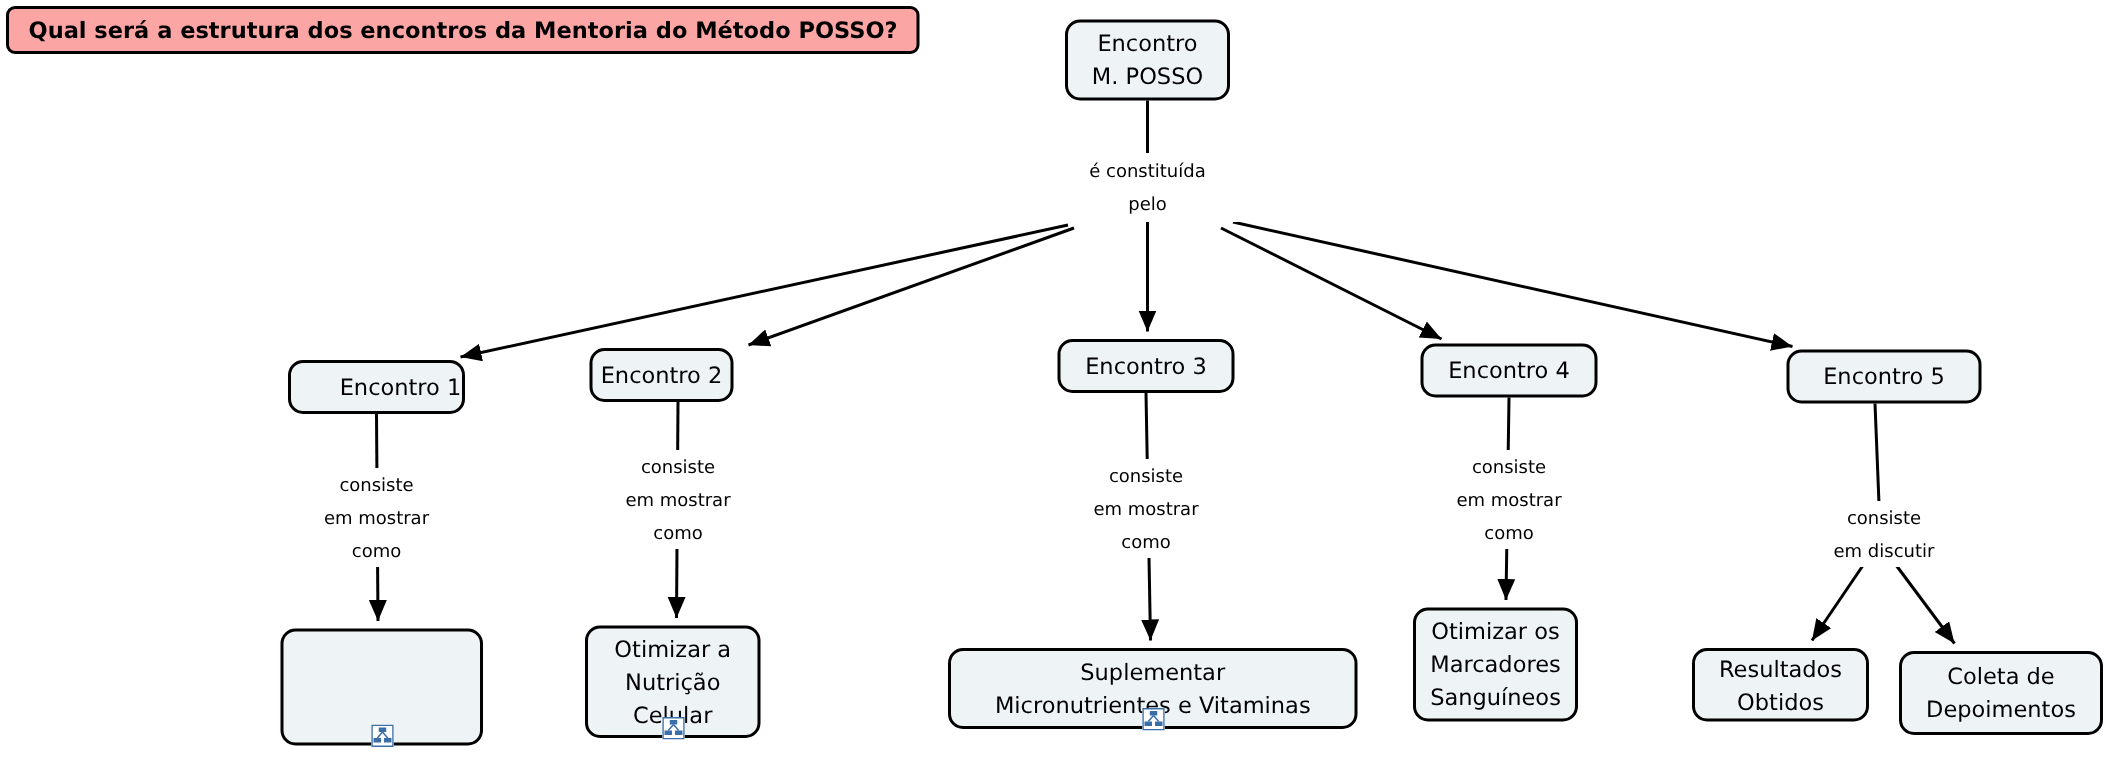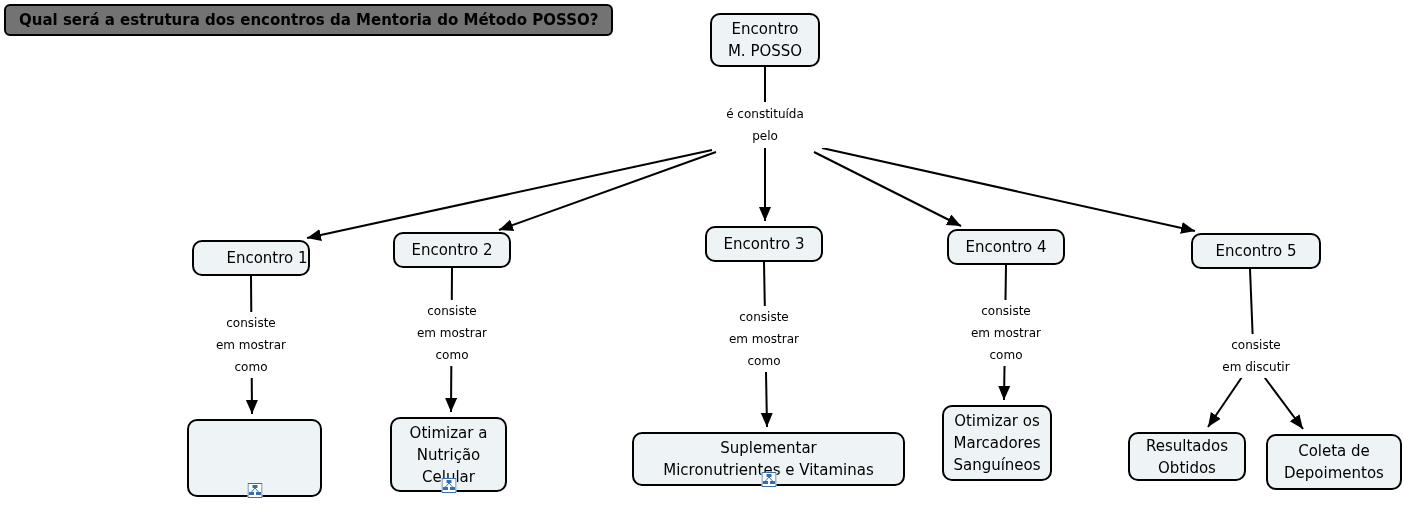--- a/index.html
+++ b/index.html
@@ -11,21 +11,21 @@
     position:absolute; display:flex; align-items:center; justify-content:center;
     text-align:center; background:#eef3f6; border:2px solid #000; border-radius:10px;
     font-size:15px; line-height:22px; white-space:pre-line; z-index:2;
   }
   .phrase {
     position:absolute; display:flex; align-items:center; justify-content:center;
     text-align:center; font-size:12px; line-height:22px; white-space:pre-line;
     background:#ffffff; z-index:1;
   }
   .qbox {
-    position:absolute; left:4px; top:4px; background:#737373; border:2px solid #000;
+    position:absolute; left:4px; top:4px; background:#fca5a5; border:2px solid #000;
     border-radius:6px; padding:5px 13px; font-size:15px; font-weight:bold; z-index:2;
   }
   .ntext { white-space:pre-line; }
   .res-icon {
     position:absolute; left:50%; bottom:-3px; transform:translateX(-50%);
     width:15px; height:15px; line-height:0; background:#fff; z-index:3;
   }
 </style>
 </head>
 <body>
@@ -73,21 +73,21 @@
         <rect x="0.5" y="0.5" width="14" height="14" fill="#ffffff" stroke="#3a6ea8"></rect>
         <rect x="5" y="2" width="5" height="3" fill="#3a6ea8"></rect>
         <line x1="7.5" y1="5" x2="4" y2="9" stroke="#3a6ea8"></line>
         <line x1="7.5" y1="5" x2="11" y2="9" stroke="#3a6ea8"></line>
         <rect x="1.5" y="9" width="5" height="3" fill="#3a6ea8"></rect>
         <rect x="8.5" y="9" width="5" height="3" fill="#3a6ea8"></rect>
       </svg>
     </span>
   </div>
 
-  <div class="node" style="left:393px; top:232px; width:118px; height:36px;">Encontro 2</div>
+  <div class="node" style="left:393px; top:232px; width:96px; height:36px;">Encontro 2</div>
   <div class="phrase" style="left:398px; top:300px; width:108px; height:66px;">consiste
 em mostrar
 como</div>
   <div class="node" style="left:390px; top:417px; width:117px; height:75px;">
     <span class="ntext">Otimizar a
 Nutrição
 Celular</span>
     <span class="res-icon">
       <svg width="15" height="15" viewBox="0 0 15 15" xmlns="http://www.w3.org/2000/svg">
         <rect x="0.5" y="0.5" width="14" height="14" fill="#ffffff" stroke="#3a6ea8"></rect>

